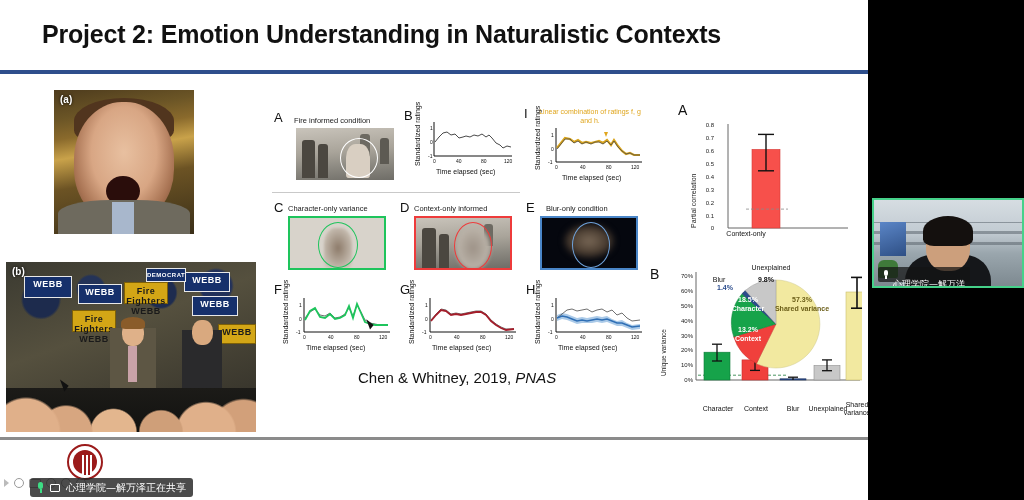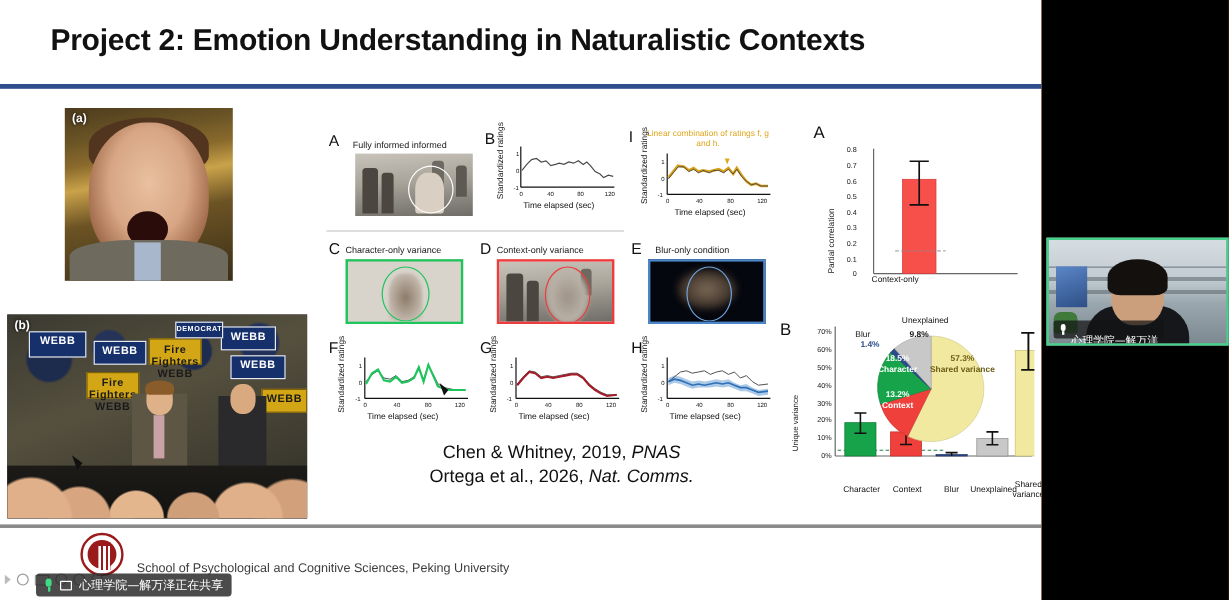--- a/index.html
+++ b/index.html
@@ -1,21 +1,21 @@
 <!DOCTYPE html>
 <html><head>
 <meta charset="utf-8">
 <style>
   * { box-sizing: border-box; margin: 0; padding: 0; }
   html, body {
     width: 1024px; height: 500px;
     background: #000; overflow: hidden;
     font-family: "Liberation Sans", sans-serif;
   }
-  #root { position: relative; width: 1024px; height: 500px; background: #c2410c; }
+  #root { position: relative; width: 1024px; height: 500px; background: #6d28d9; }
 
   
   .slide {
     position: absolute; left: 0; top: 0; width: 868px; height: 500px;
     background: #ffffff; overflow: hidden;
   }
   .slide-title {
     position: absolute; left: 42px; top: 20px;
     font-size: 25px; font-weight: bold; color: #111;
     font-family: "Liberation Sans", sans-serif;
@@ -325,21 +325,21 @@
       <div class="buddy"></div>
       <div class="buddy-head"></div>
       <div class="hands"></div>
       <div class="photo-label">(b)</div>
     </div>
 
     <div class="figure-left">
 
       <div class="pnl" style="left:0;top:0;width:128px;height:80px;">
         <div class="pnl-letter" style="left:2px;top:6px;">A</div>
-        <div class="cond-title" style="left:22px;top:12px;">Fully informed informed</div>
+        <div class="cond-title" style="left:22px;top:12px;">Fire informed condition</div>
         <div class="thumb street" style="left:24px;top:24px;width:98px;height:52px;">
           <div class="ped" style="left:6px;top:12px;width:13px;height:38px;"></div>
           <div class="ped" style="left:22px;top:16px;width:10px;height:34px;"></div>
           <div class="ped" style="left:64px;top:6px;width:10px;height:22px;background:#6d6a62;"></div>
           <div class="ped" style="left:84px;top:10px;width:9px;height:26px;background:#5d5a53;"></div>
           <div class="woman" style="left:50px;top:16px;width:24px;height:34px;"></div>
           <div class="ellipse-mark" style="left:44px;top:10px;width:38px;height:40px;border:1.4px solid #ffffff;"></div>
         </div>
       </div>
 
@@ -389,21 +389,21 @@
         <div class="cond-title" style="left:16px;top:6px;">Character-only variance</div>
         <div class="thumb" style="left:16px;top:18px;width:98px;height:54px;background:#cfcac1;border:2px solid #1ec45c;">
           <div style="position:absolute;inset:0;background:#d8d3cb;"></div>
           <div class="woman" style="left:34px;top:10px;width:28px;height:40px;background:radial-gradient(ellipse,#8d7b6a,#d9d2c8);filter:blur(1px);"></div>
           <div class="ellipse-mark" style="left:28px;top:4px;width:40px;height:46px;border:1.6px solid #1ec45c;"></div>
         </div>
       </div>
 
       <div class="pnl" style="left:126px;top:94px;width:124px;height:80px;">
         <div class="pnl-letter" style="left:2px;top:2px;">D</div>
-        <div class="cond-title" style="left:16px;top:6px;">Context-only variance</div>
+        <div class="cond-title" style="left:16px;top:6px;">Context-only informed</div>
         <div class="thumb street" style="left:16px;top:18px;width:98px;height:54px;border:2px solid #ee3b3b;">
           <div class="ped" style="left:6px;top:10px;width:14px;height:40px;"></div>
           <div class="ped" style="left:23px;top:16px;width:10px;height:34px;"></div>
           <div class="ped" style="left:68px;top:6px;width:9px;height:22px;background:#6d6a62;"></div>
           <div style="position:absolute;left:40px;top:8px;width:34px;height:44px;border-radius:50%;background:radial-gradient(ellipse,#9d9287,#cac4ba);filter:blur(2px);"></div>
           <div class="ellipse-mark" style="left:38px;top:4px;width:38px;height:48px;border:1.6px solid #ee3b3b;"></div>
         </div>
       </div>
 
       <div class="pnl" style="left:252px;top:94px;width:124px;height:80px;">
@@ -577,28 +577,24 @@
         <div class="pie-lbl" style="left:-2px;top:12px;width:30px;color:#111;font-weight:normal;">Blur</div>
         <div class="pie-lbl" style="left:4px;top:20px;width:30px;color:#2b4c8c;">1.4%</div>
         <div class="pie-lbl" style="left:42px;top:12px;width:36px;color:#111;">9.8%</div>
       </div>
     </div>
 
     <div style="position:absolute;left:358px;top:368px;">
       <div style="font-size:15px;color:#111;line-height:20px;text-align:center;">
         <span>Chen &amp; Whitney, 2019, </span><em>PNAS</em>
       </div>
-      <div style="font-size:15px;color:#111;line-height:20px;">
-        <span>Ortega et al., 2026, </span><em>Nat. Comms.</em>
-      </div>
     </div>
 
     <div class="footer-rule"></div>
     <div class="pku-seal"></div>
-    <div class="org-en">School of Psychological and Cognitive Sciences, Peking University</div>
 
     <div class="mouse-ptr"></div>
     <div class="mouse-ptr2"></div>
   </div>
 
   <div class="rail"></div>
   <div class="video-tile">
     <div class="vid-bg"></div>
     <div class="vid-rail-bars"></div>
     <div class="vid-towel"></div>

